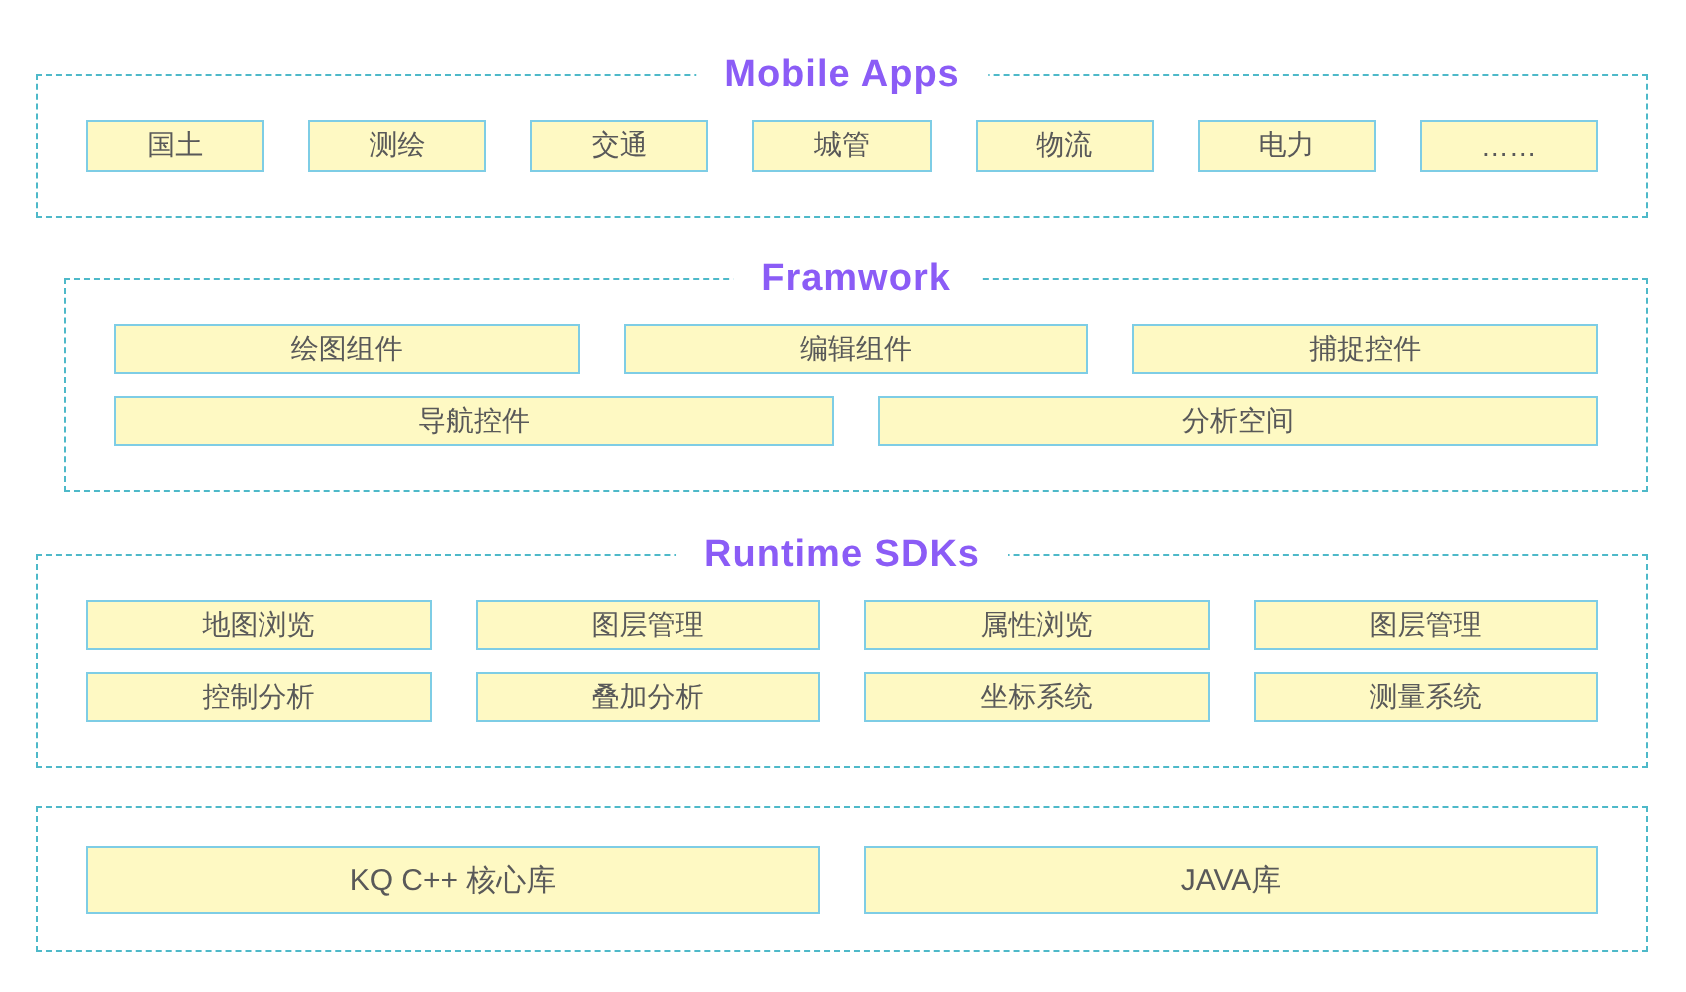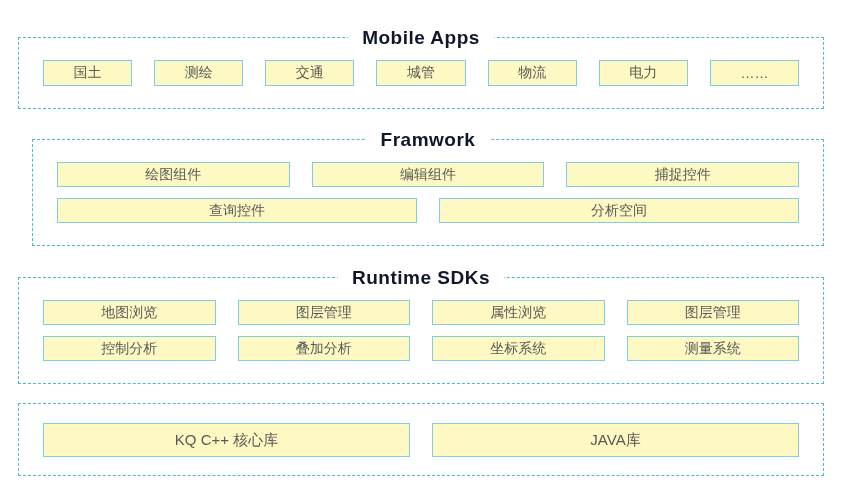--- a/index.html
+++ b/index.html
@@ -29,21 +29,21 @@
   .panel-title {
     position: absolute;
     top: 0;
     left: 50%;
     transform: translate(-50%, -50%);
     margin: 0;
     background: #ffffff;
     padding: 0 14px;
     font-size: 19px;
     font-weight: bold;
-    color: #0f172a;
+    color: #8b5cf6;
     letter-spacing: 0.5px;
     white-space: nowrap;
   }
   .row {
     display: flex;
     gap: 22px;
   }
   .row + .row {
     margin-top: 11px;
   }
@@ -95,21 +95,21 @@
   </section>
 
   <section class="panel panel-framework">
     <h2 class="panel-title">Framwork</h2>
     <div class="row">
       <div class="box">绘图组件</div>
       <div class="box">编辑组件</div>
       <div class="box">捕捉控件</div>
     </div>
     <div class="row">
-      <div class="box">查询控件</div>
+      <div class="box">导航控件</div>
       <div class="box">分析空间</div>
     </div>
   </section>
 
   <section class="panel panel-runtime">
     <h2 class="panel-title">Runtime SDKs</h2>
     <div class="row">
       <div class="box">地图浏览</div>
       <div class="box">图层管理</div>
       <div class="box">属性浏览</div>

